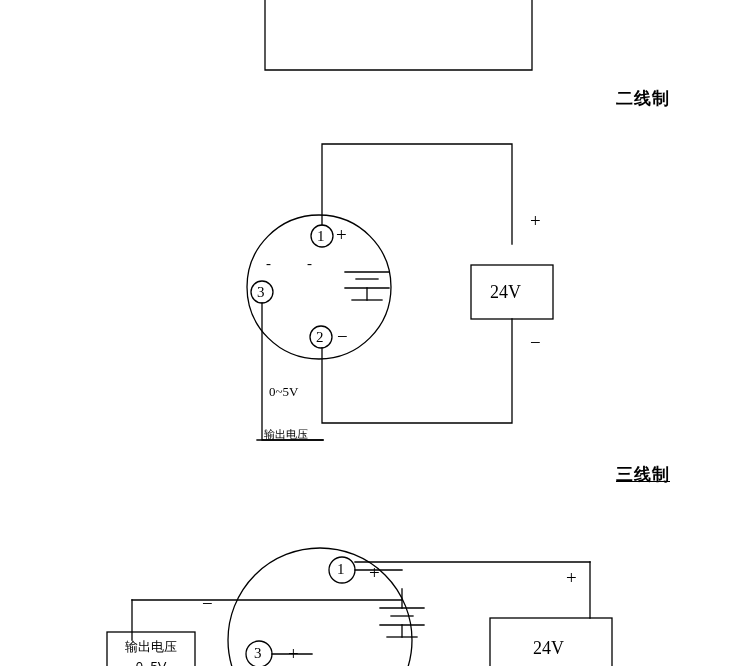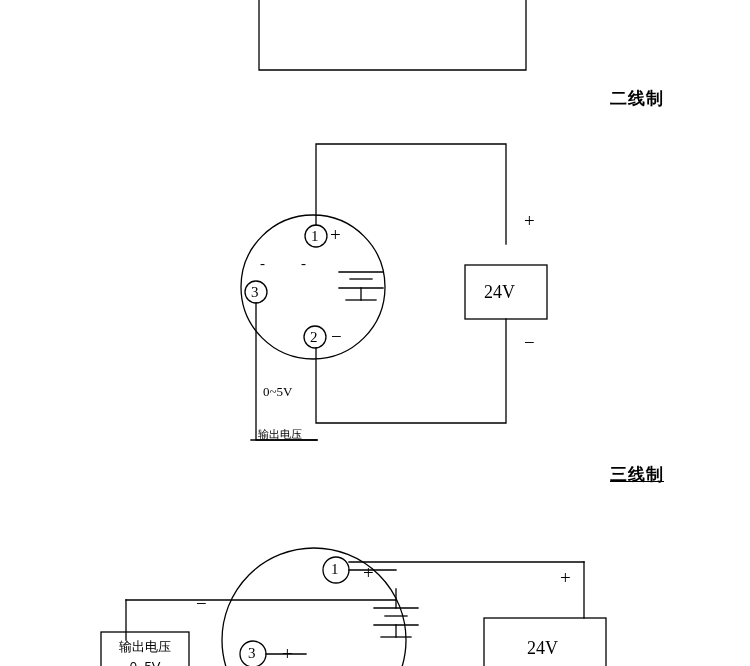--- a/index.html
+++ b/index.html
@@ -10,21 +10,21 @@
   body {
     width: 750px;
     height: 666px;
     position: relative;
     font-family: "Liberation Serif", serif;
     color: #000000;
     overflow: hidden;
   }
   .stage {
     position: absolute;
-    left: 6px; top: 0;
+    left: 12px; top: 0;
     width: 628px;
     height: 666px;
   }
   .svg-layer {
     position: absolute;
     left: 0; top: 0;
     width: 750px;
     height: 666px;
   }
   .label {

